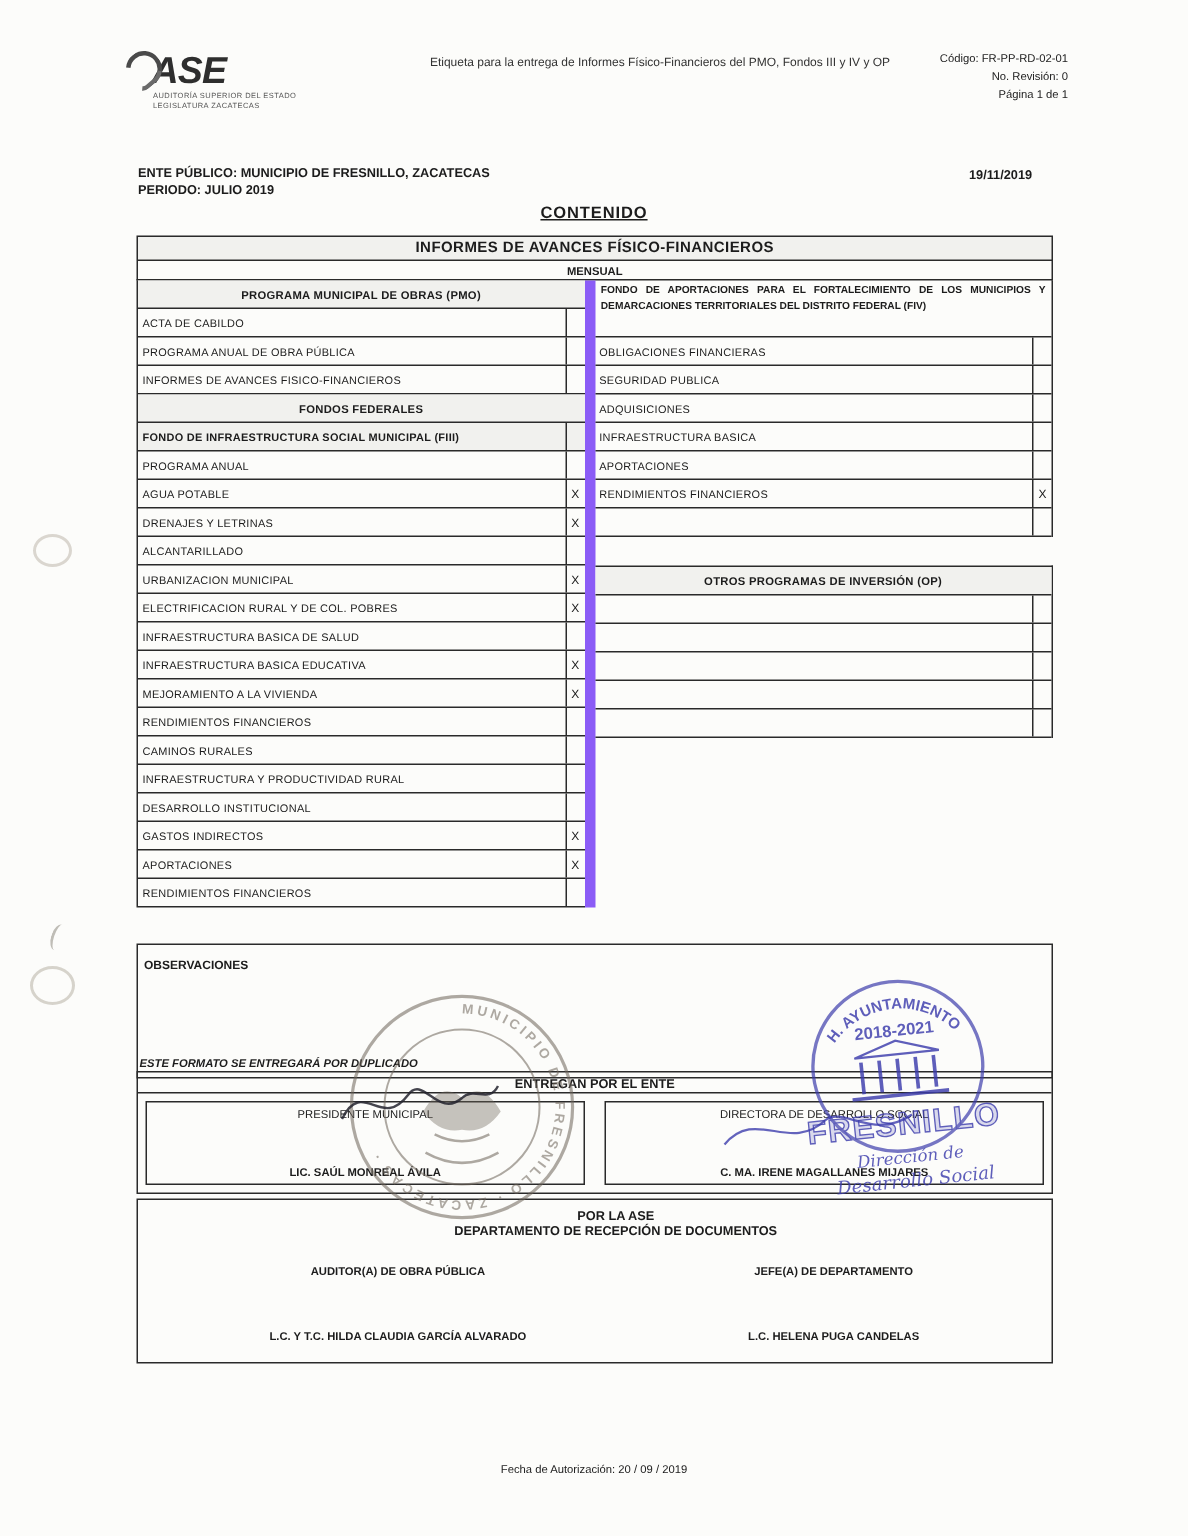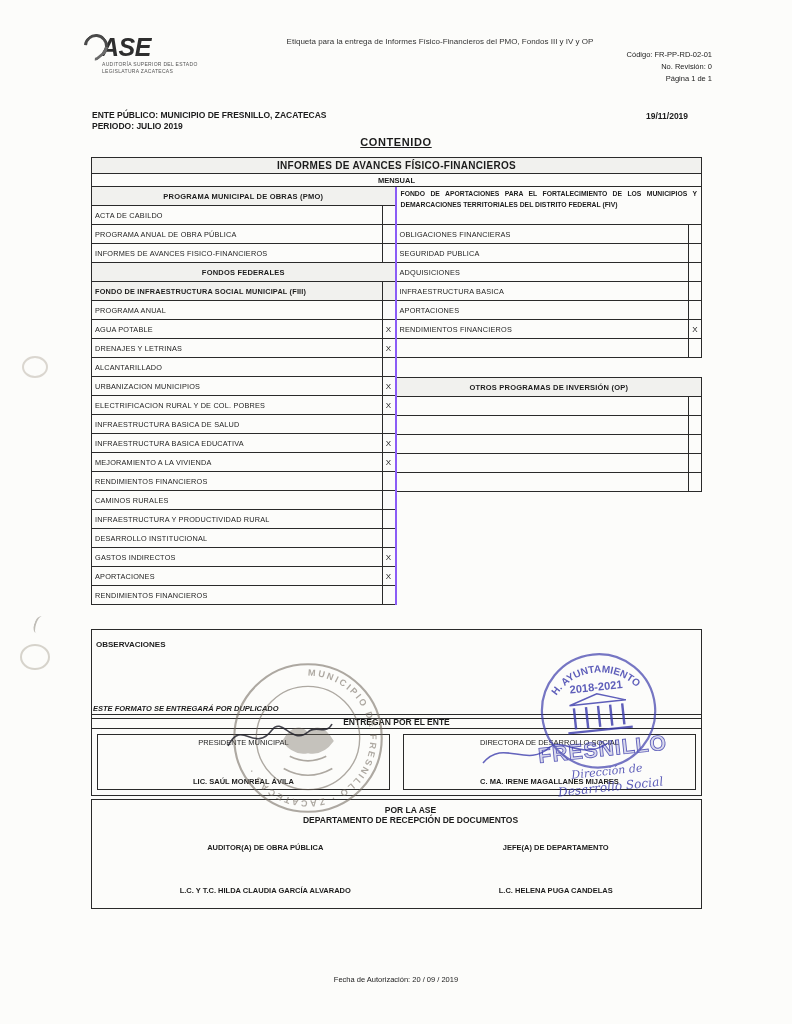--- a/index.html
+++ b/index.html
@@ -7,34 +7,34 @@
   body { font-family:"Liberation Sans", sans-serif; }
   .sheet { position:relative; width:792px; height:1024px; margin:0 auto; background:#fcfcfa; color:#1c1c1c; overflow:hidden; }
 
   
   .logo { position:absolute; left:84px; top:34px; width:130px; }
   .logo-row { display:flex; align-items:flex-end; }
   .logo-swirl { width:24px; height:24px; border:3px solid #4a4a4a; border-left-color:transparent; border-bottom-color:#6a6a6a; border-radius:50% 50% 50% 6px; transform:rotate(-40deg); margin-right:-7px; margin-bottom:2px; }
   .logo-ase { font-size:25px; font-weight:bold; font-style:italic; color:#2e2e2e; line-height:1; letter-spacing:-0.5px; }
   .logo-sub, .logo-sub2 { font-size:5px; color:#555; letter-spacing:.3px; margin-left:18px; margin-top:1px; }
   .doc-label { position:absolute; left:250px; top:37px; width:380px; text-align:center; font-size:8px; color:#333; }
-  .code-block { position:absolute; right:80px; top:33px; text-align:right; font-size:7.5px; line-height:1.6; color:#222;margin-top:16px; }
+  .code-block { position:absolute; right:80px; top:33px; text-align:right; font-size:7.5px; line-height:1.6; color:#222; }
 
   .ente-line   { position:absolute; left:92px;  top:110px; font-size:8.5px; font-weight:bold; }
   .periodo-line{ position:absolute; left:92px;  top:121px; font-size:8.5px; font-weight:bold; }
   .date-line   { position:absolute; left:646px; top:111px; font-size:8.5px; font-weight:bold; }
 
   .contenido { position:absolute; left:0; right:0; top:136px; text-align:center; font-size:11px; font-weight:bold; text-decoration:underline; letter-spacing:.6px; }
 
   
   .main-table { position:absolute; left:91px; top:157px; width:611px; }
   .t-title { border:1px solid #2a2a2a; height:17px; display:flex; align-items:center; justify-content:center; font-weight:bold; font-size:10px; background:#f1f1ee; letter-spacing:.3px; }
   .t-sub   { border:1px solid #2a2a2a; border-top:none; height:13px; display:flex; align-items:center; justify-content:center; font-weight:bold; font-size:7.5px; }
   .t-cols  { display:flex; align-items:flex-start; }
-  .col-left  { width:50%; border-left:1px solid #2a2a2a; border-right:2px solid #8b5cf6; }
+  .col-left  { width:50%; border-left:1px solid #2a2a2a; border-right:7px solid #8b5cf6; }
   .col-right { width:50%; }
   .blockA { border-right:1px solid #2a2a2a; }
   .blockB { border-right:1px solid #2a2a2a; border-top:1px solid #2a2a2a; }
   .gap-row { height:19px; }
 
   .hdr-row { height:19px; display:flex; align-items:center; justify-content:center; font-weight:bold; font-size:7.5px; border-bottom:1px solid #2a2a2a; background:#f1f1ee; text-align:center; letter-spacing:.2px; }
   .fiv-hdr { height:38px; padding:2px 4px 0 4px; font-weight:bold; font-size:6.8px; line-height:1.55; text-align:justify; border-bottom:1px solid #2a2a2a; }
 
   .row { height:19px; display:flex; border-bottom:1px solid #2a2a2a; font-size:7.3px; }
   .row .lbl  { flex:1; display:flex; align-items:center; padding-left:3px; letter-spacing:.2px; white-space:nowrap; overflow:hidden; }
@@ -156,21 +156,21 @@
               <div class="lbl">DRENAJES Y LETRINAS</div>
               <div class="mark">X</div>
             </div>
 
             <div class="row">
               <div class="lbl">ALCANTARILLADO</div>
               <div class="mark"></div>
             </div>
 
             <div class="row">
-              <div class="lbl">URBANIZACION MUNICIPIOS</div>
+              <div class="lbl">URBANIZACION MUNICIPAL</div>
               <div class="mark">X</div>
             </div>
 
             <div class="row">
               <div class="lbl">ELECTRIFICACION RURAL Y DE COL. POBRES</div>
               <div class="mark">X</div>
             </div>
 
             <div class="row">
               <div class="lbl">INFRAESTRUCTURA BASICA DE SALUD</div>

